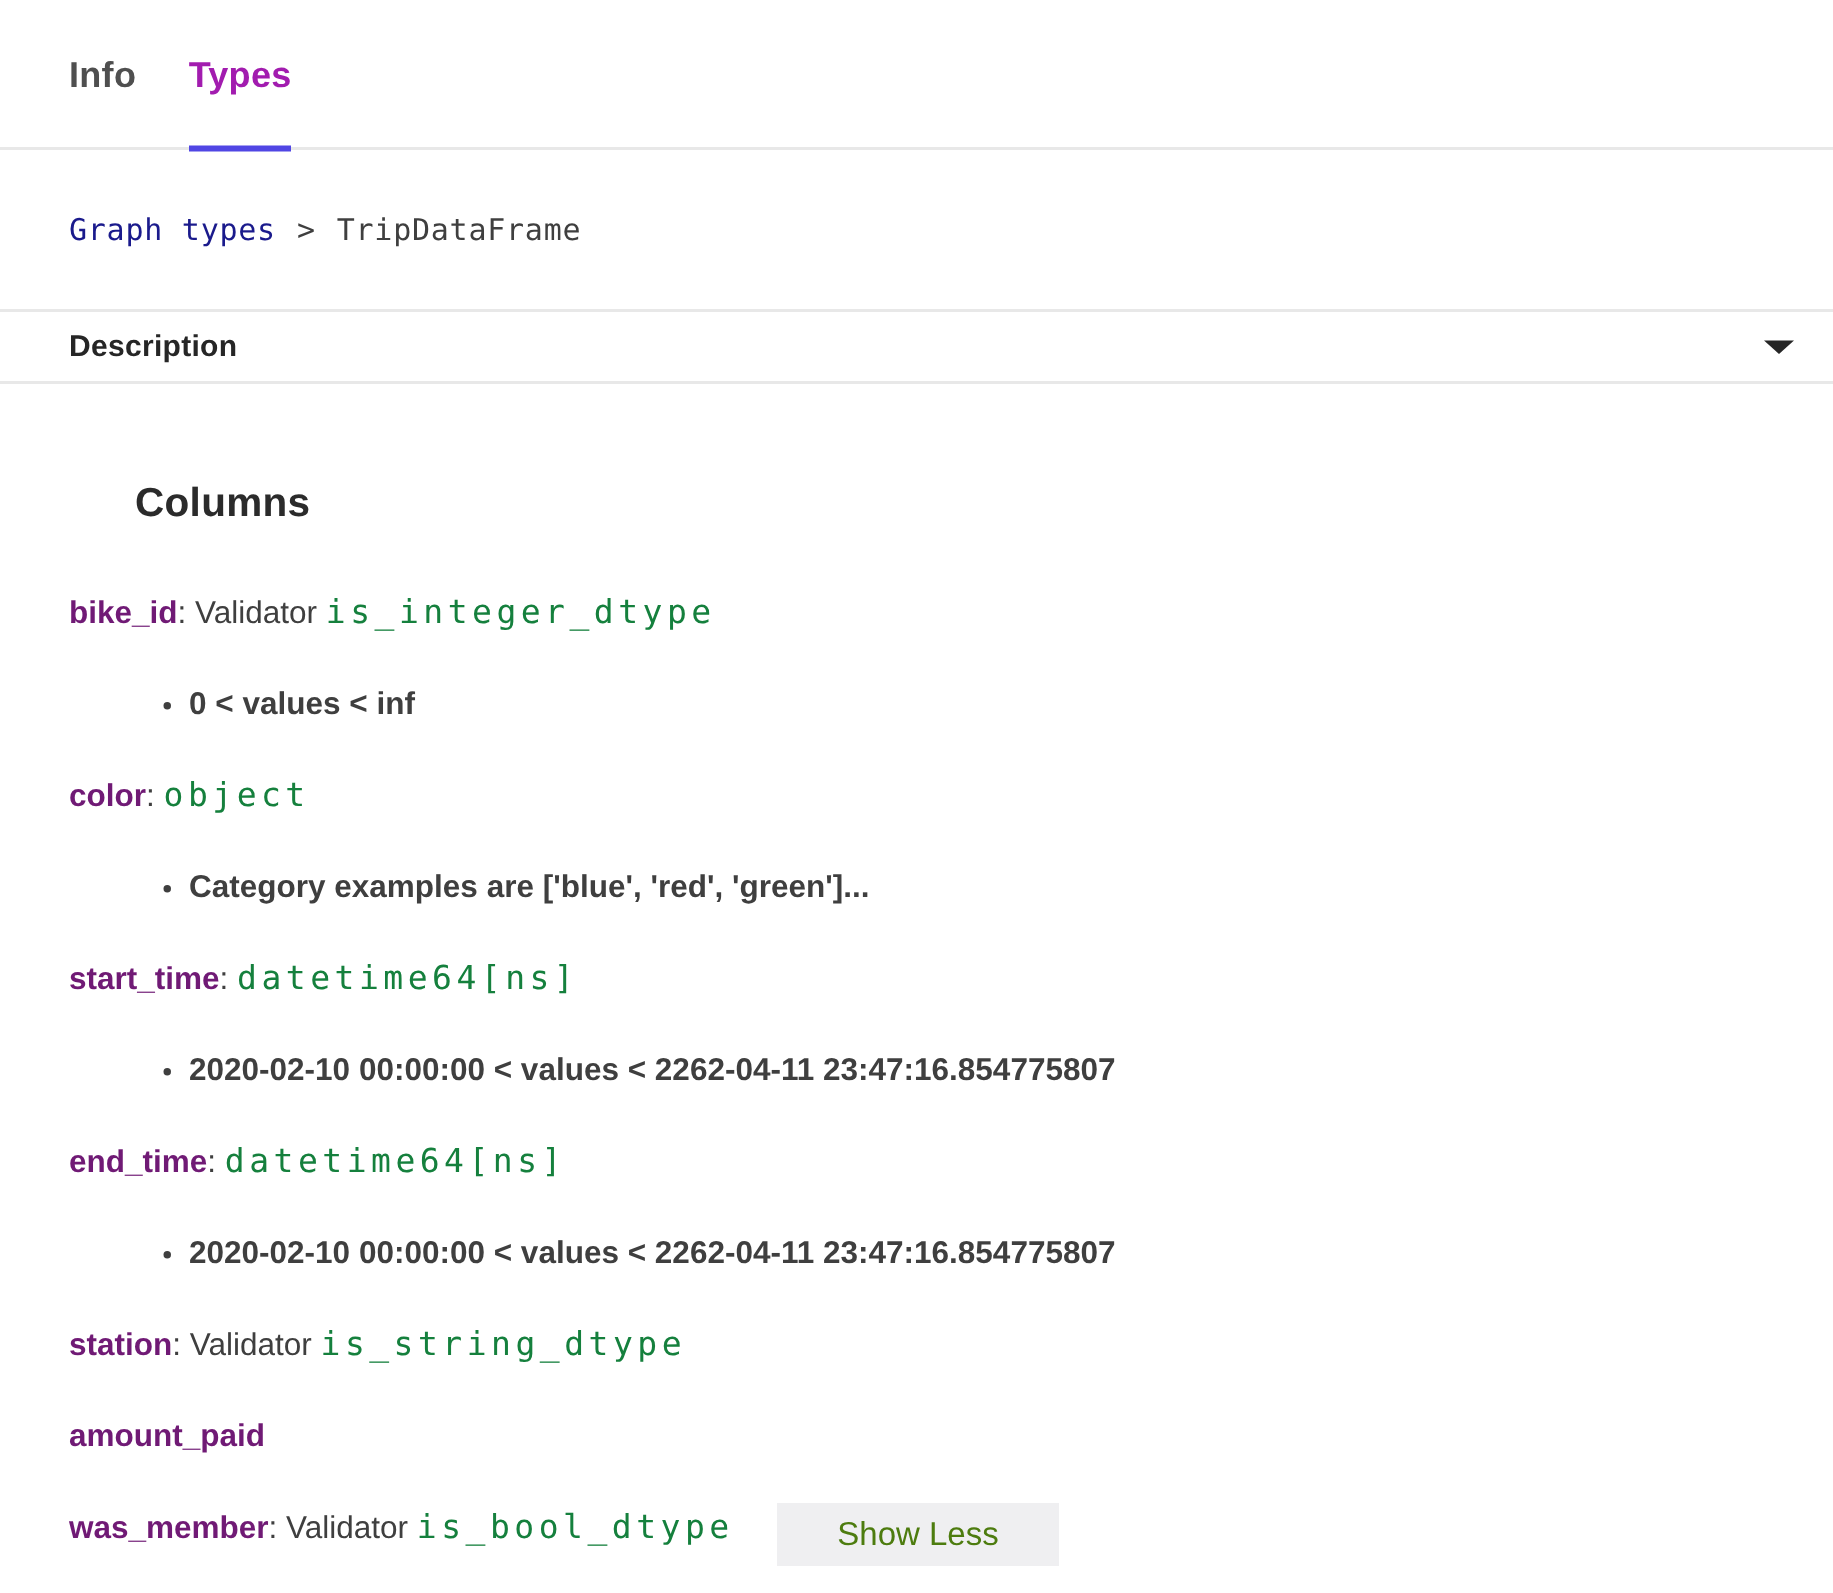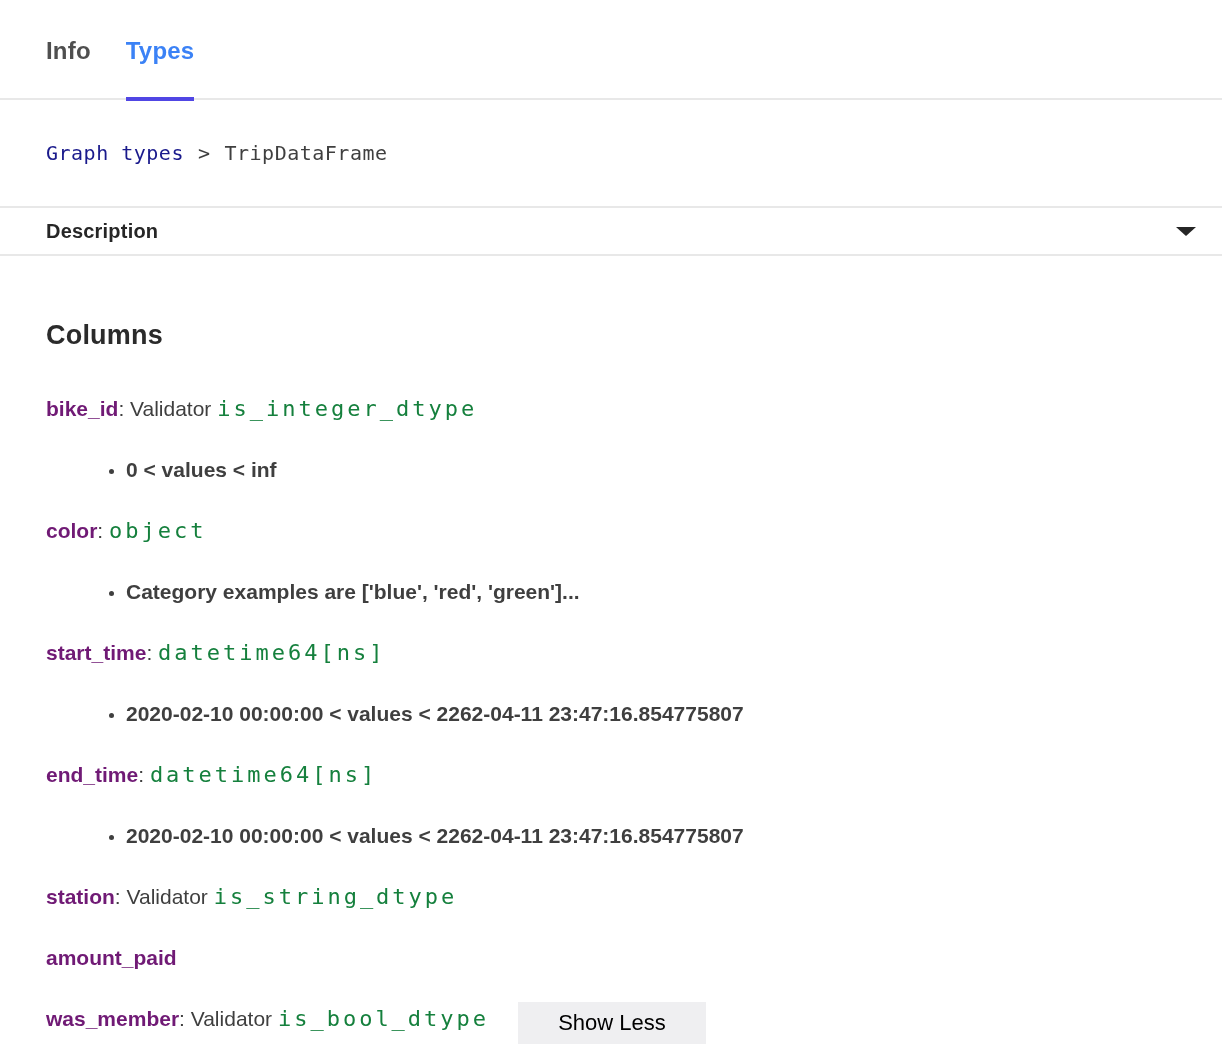--- a/index.html
+++ b/index.html
@@ -25,21 +25,21 @@
   .tab {
     font-size: 24px;
     font-weight: 700;
     color: #4f4f4f;
     padding: 0 0 33px 0;
     margin-right: 35px;
     cursor: pointer;
     letter-spacing: 0.2px;
   }
   .tab.active {
-    color: #3b82f6;
+    color: #a21caf;
     border-bottom: 4px solid #5046e4;
     margin-bottom: -3px;
     padding-bottom: 32px;
   }
 
   
   .breadcrumb {
     display: flex;
     align-items: center;
     height: 108px;
@@ -83,20 +83,21 @@
   
   .content { padding-left: 46px; }
   .columns-heading {
     margin-top: 64px;
     margin-bottom: 44px;
     font-size: 27px;
     font-weight: 700;
     color: #2b2b2b;
     line-height: 30px;
     letter-spacing: 0.2px;
+    margin-left: 44px;
   }
   .entry {
     font-size: 21px;
     line-height: 30px;
     margin-bottom: 31px;
     color: #3f3f3f;
   }
   .entry b { color: #701a75; font-weight: 700; }
   .entry code {
     font-family: "DejaVu Sans Mono", "Liberation Mono", monospace;
@@ -117,21 +118,21 @@
   .show-less {
     position: absolute;
     left: 518px;
     top: 1002px;
     width: 188px;
     height: 42px;
     background: #efeff1;
     border: none;
     font-family: "Liberation Sans", "DejaVu Sans", sans-serif;
     font-size: 22px;
-    color: #000000;
+    color: #4d7c0f;
     cursor: pointer;
     text-align: center;
   }
 </style>
 </head>
 <body>
 
 <div class="page">
 
   <div class="tabbar">

